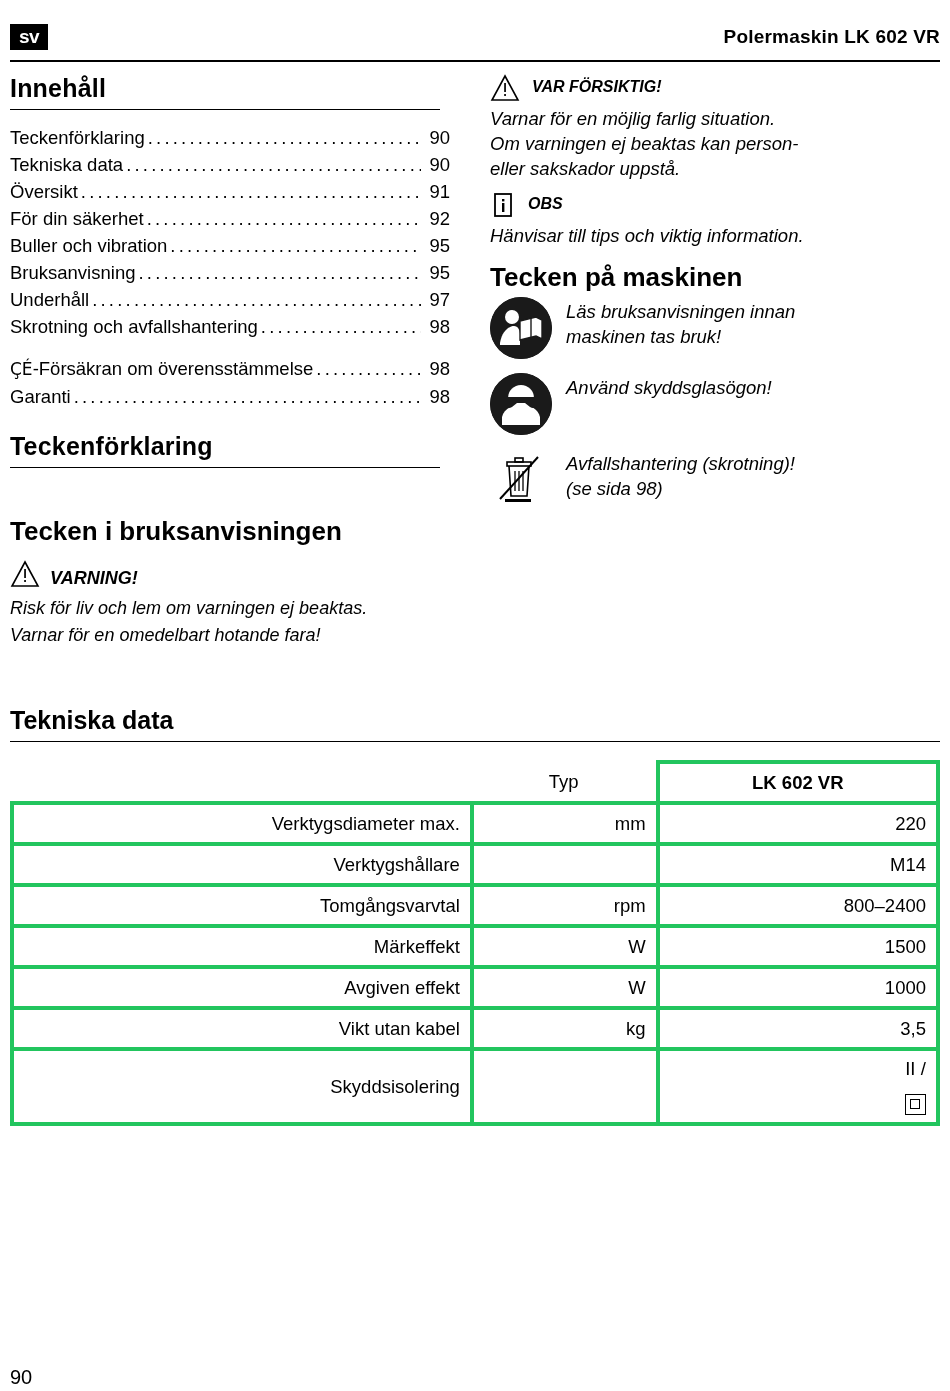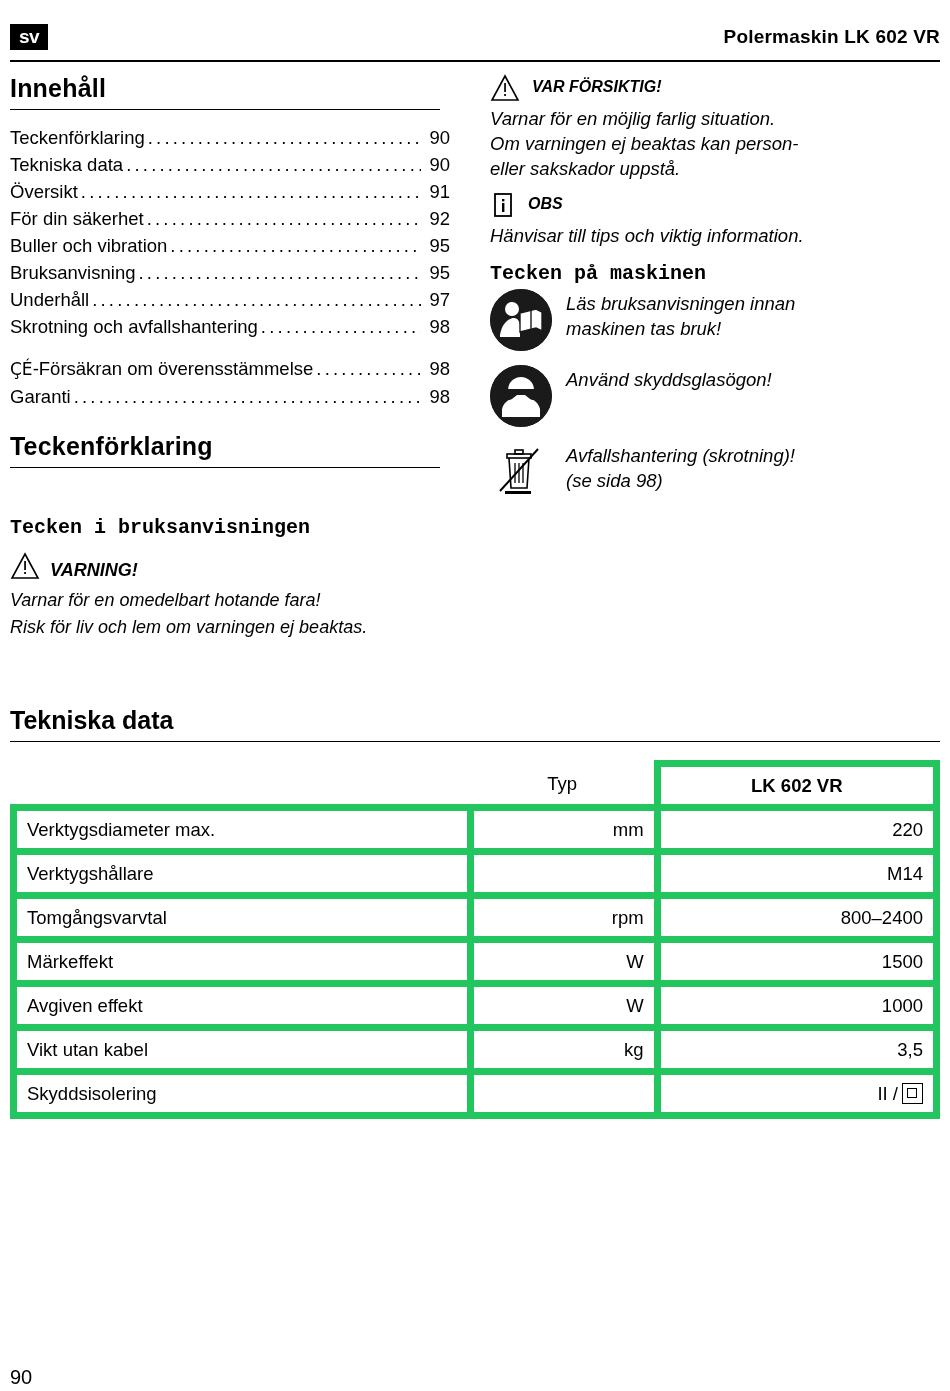--- a/index.html
+++ b/index.html
@@ -118,24 +118,23 @@
     min-width: 26px;
   }
   .ce-mark {
     font-family: "DejaVu Sans", sans-serif;
     font-size: 17px;
     margin-top: 16px;
   }
 
   
   h3.sub-title {
-    font-size: 20px;
+    font-size: 26px;
     font-weight: bold;
     margin: 0 0 4px 0;
-    font-family: Liberation Mono, monospace;
   }
   .warn-block {
     margin-top: 13px;
     font-size: 18px;
     line-height: 24px;
   }
   .warn-head {
     display: flex;
     align-items: flex-start;
     gap: 10px;
@@ -219,37 +218,38 @@
   .tech-rule {
     border-top: 1.5px solid #000000;
     margin-bottom: 18px;
   }
   table.tech-table {
     border-collapse: collapse;
     width: 930px;
     font-size: 18.5px;
   }
   table.tech-table td {
-    border: 7px solid #22c55e;
+    border: 4px solid #22c55e;
     padding: 7px 10px;
     height: 23px;
   }
-  .col-name  { width: 468px; text-align: left; margin-top: 37px; }
+  .col-name  { width: 468px; text-align: right; margin-top: 37px; }
   .col-unit  { width: 176px; text-align: right; }
   .col-value { width: 280px; text-align: right; }
   .hdr-unit  { text-align: center; }
   .hdr-value { text-align: center; font-weight: bold; }
   .unit-cell-borderless {
     border-left: none !important;
   }
   .class-symbol {
     display: inline-flex;
     align-items: center;
-    gap: 4px;
+    gap: 14px;
     justify-content: flex-end;
+    flex-direction: column;
   }
   .sq-outer {
     display: inline-block;
     width: 19px;
     height: 19px;
     border: 1.5px solid #000;
     position: relative;
     vertical-align: -3px;
   }
   .sq-inner {
@@ -360,22 +360,22 @@
       <div class="warn-head">
         <span>
           <svg width="30" height="28" viewBox="0 0 30 28">
             <polygon points="15,2 28,26 2,26" fill="none" stroke="#000" stroke-width="1.6"></polygon>
             <rect x="14.2" y="9" width="1.7" height="9" fill="#000"></rect>
             <rect x="14.2" y="20" width="1.7" height="2" fill="#000"></rect>
           </svg>
         </span>
         <span class="warn-head-text">VARNING!</span>
       </div>
+      <div class="warn-body">Risk för liv och lem om varningen ej beaktas.</div>
       <div class="warn-body">Varnar för en omedelbart hotande fara!</div>
-      <div class="warn-body">Risk för liv och lem om varningen ej beaktas.</div>
     </div>
   </div>
 
   <div class="col-right">
 
     <div class="note-row">
       <span>
         <svg width="30" height="28" viewBox="0 0 30 28">
           <polygon points="15,2 28,26 2,26" fill="none" stroke="#000" stroke-width="1.6"></polygon>
           <rect x="14.2" y="9" width="1.7" height="9" fill="#000"></rect>

